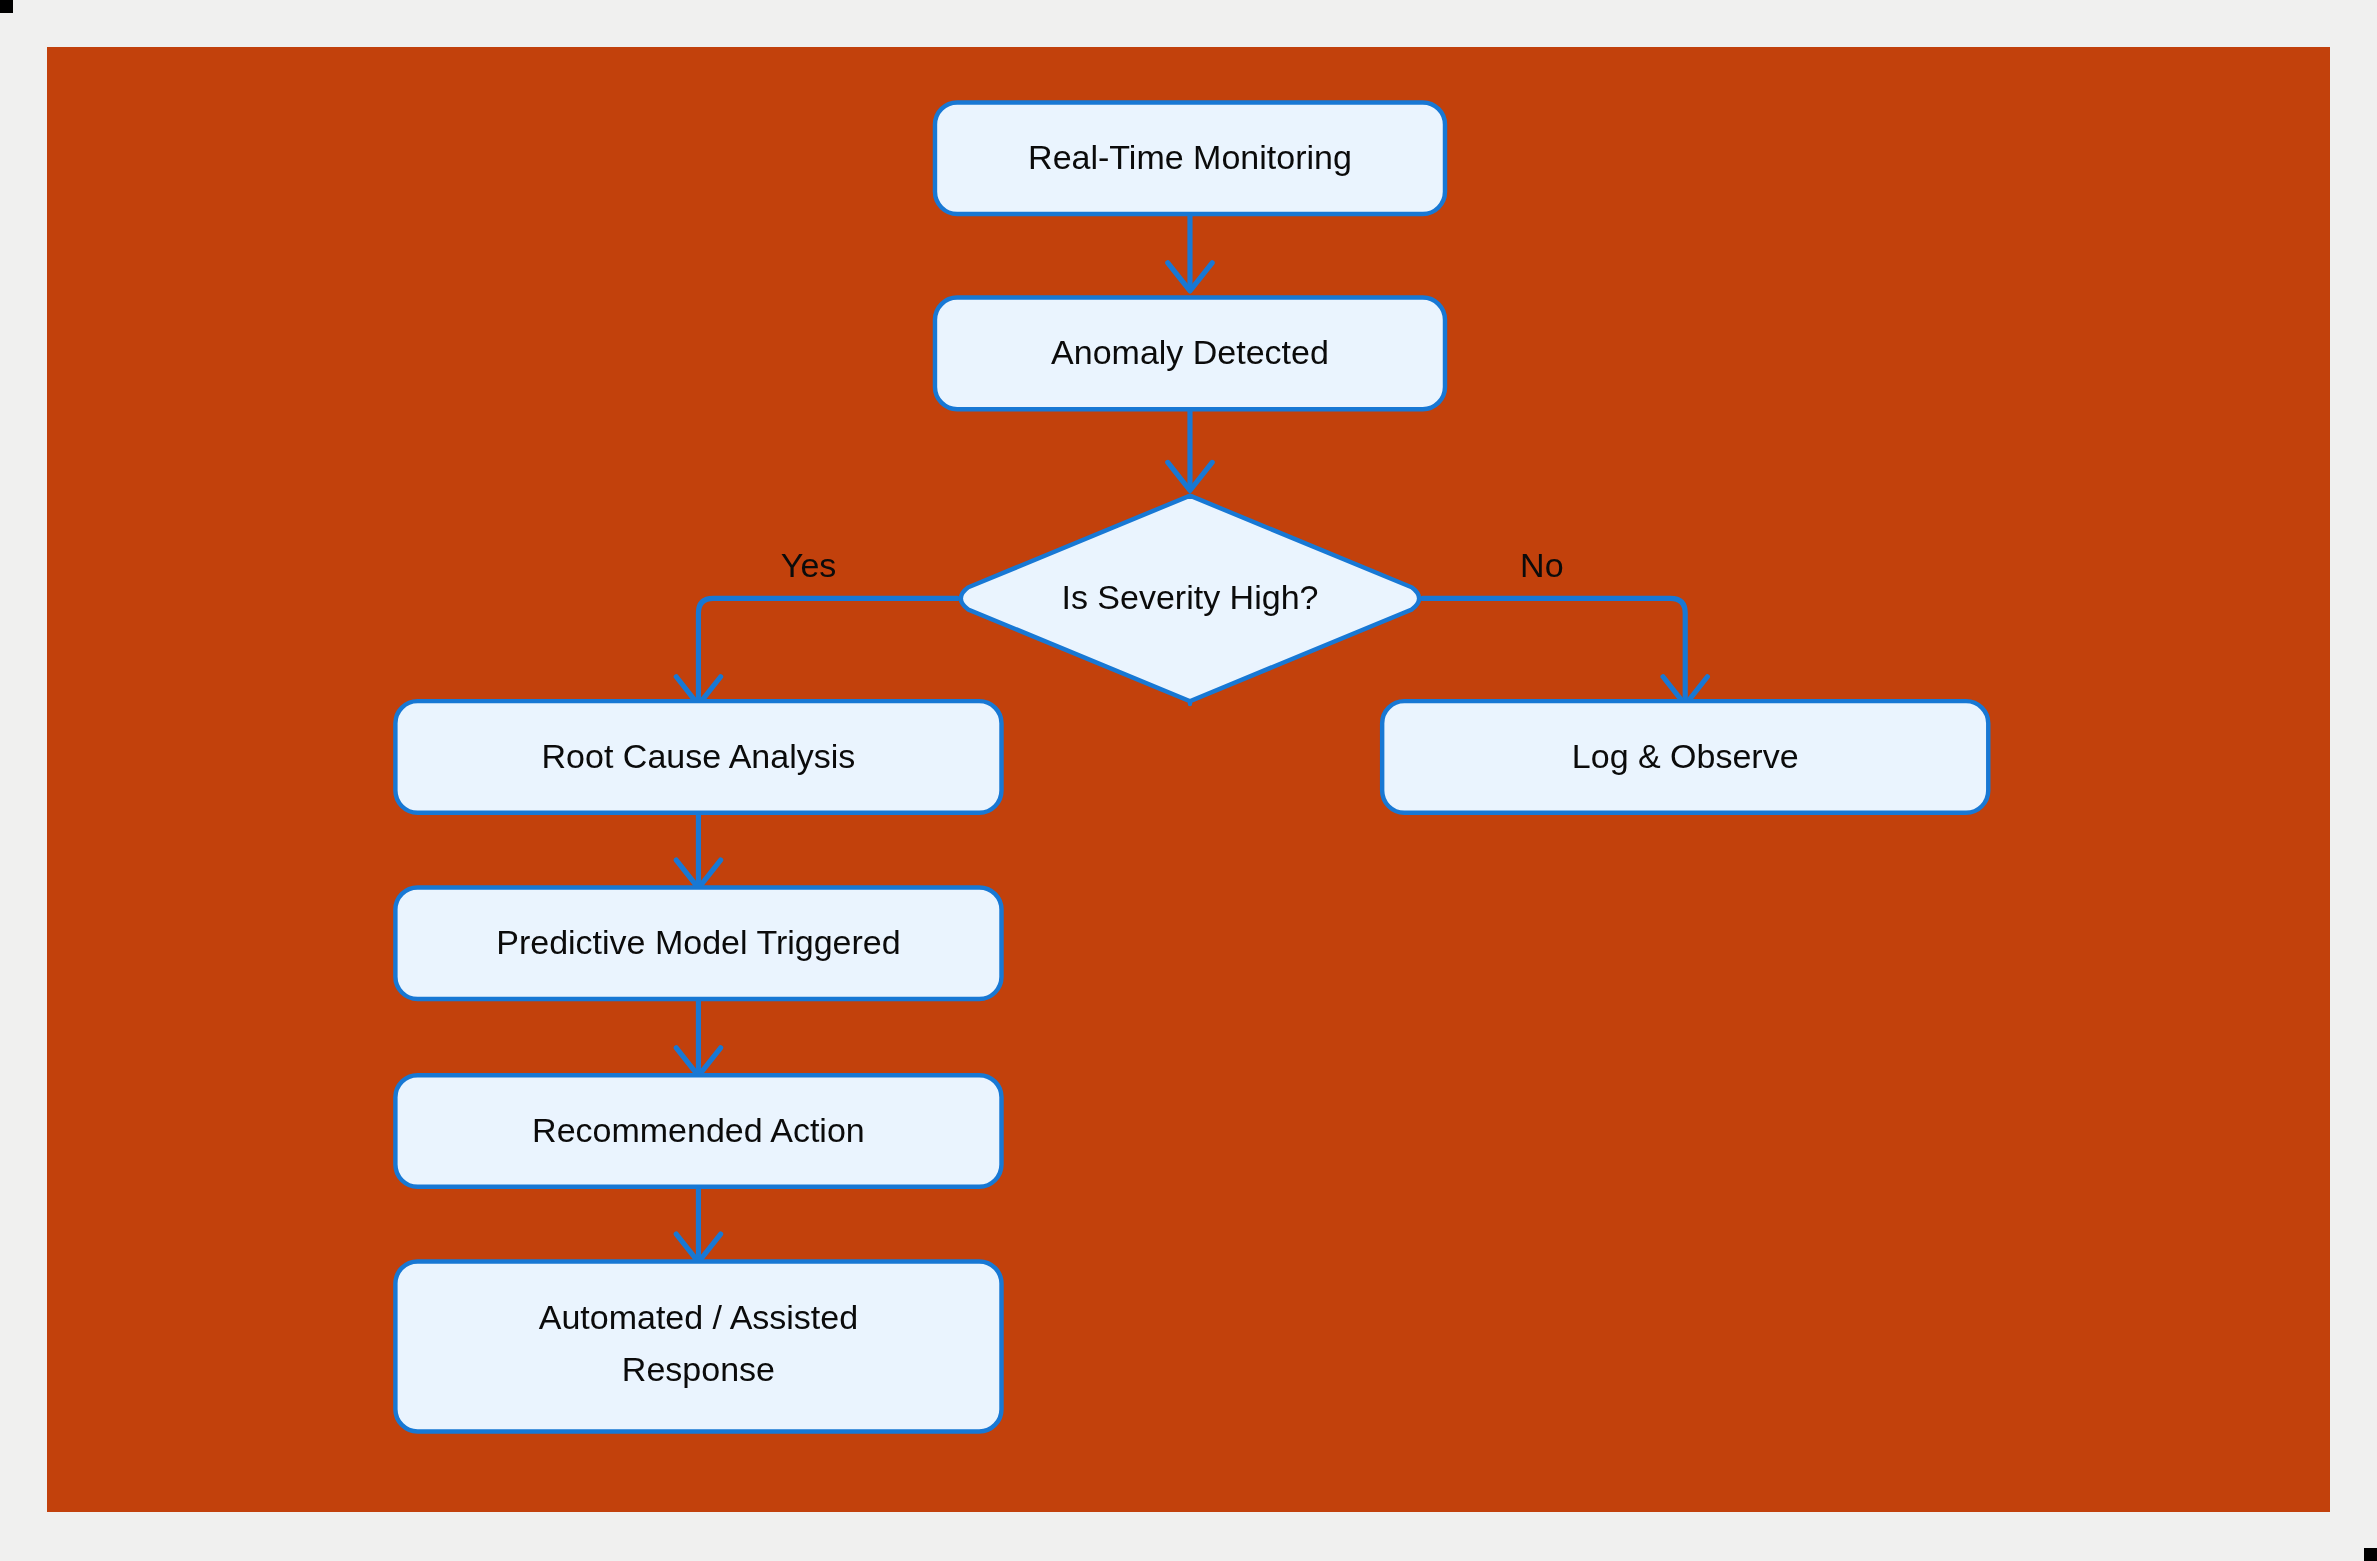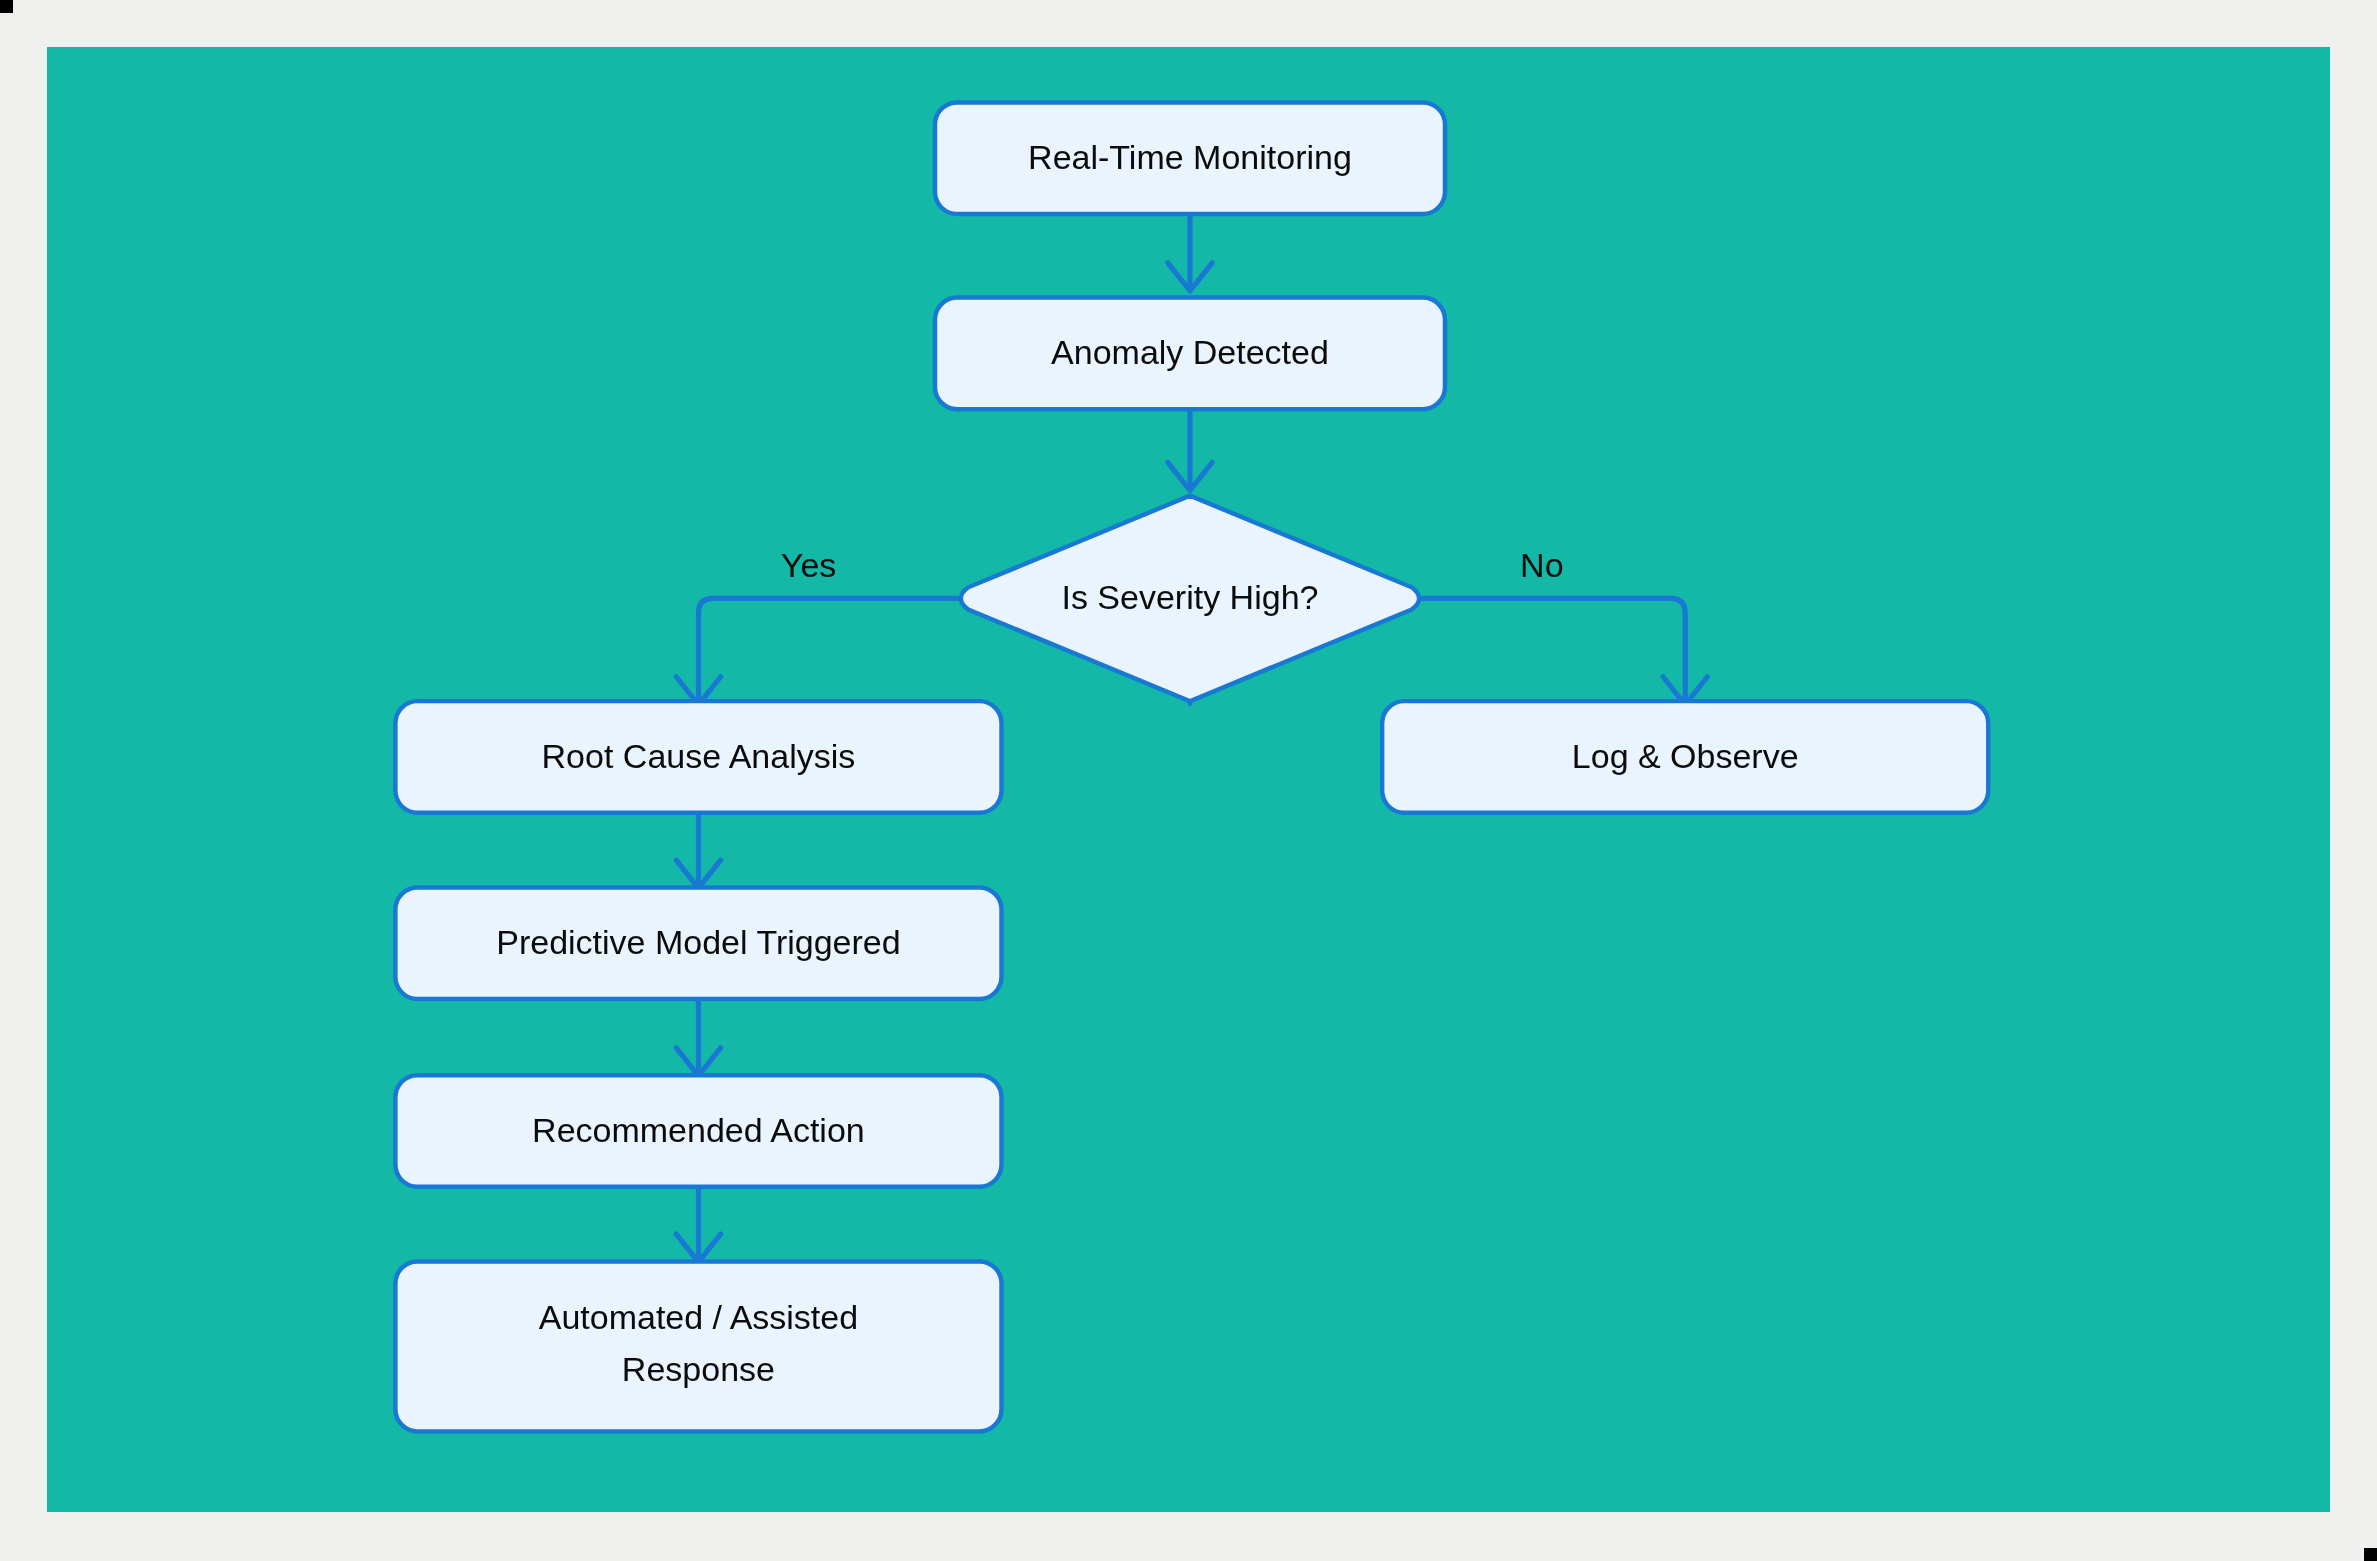--- a/index.html
+++ b/index.html
@@ -27,21 +27,21 @@
   }
   .corner-mark.tl { left: 0; top: 0; }
   .corner-mark.br { right: 0; bottom: 0; }
 
   #canvas {
     position: absolute;
     left: 47px;
     top: 47px;
     width: 2283px;
     height: 1465px;
-    background: #14b8a6;
+    background: #c2410c;
   }
   #diagram-svg {
     position: absolute;
     left: 0;
     top: 0;
     width: 2283px;
     height: 1465px;
     display: block;
   }
   .node-label {

